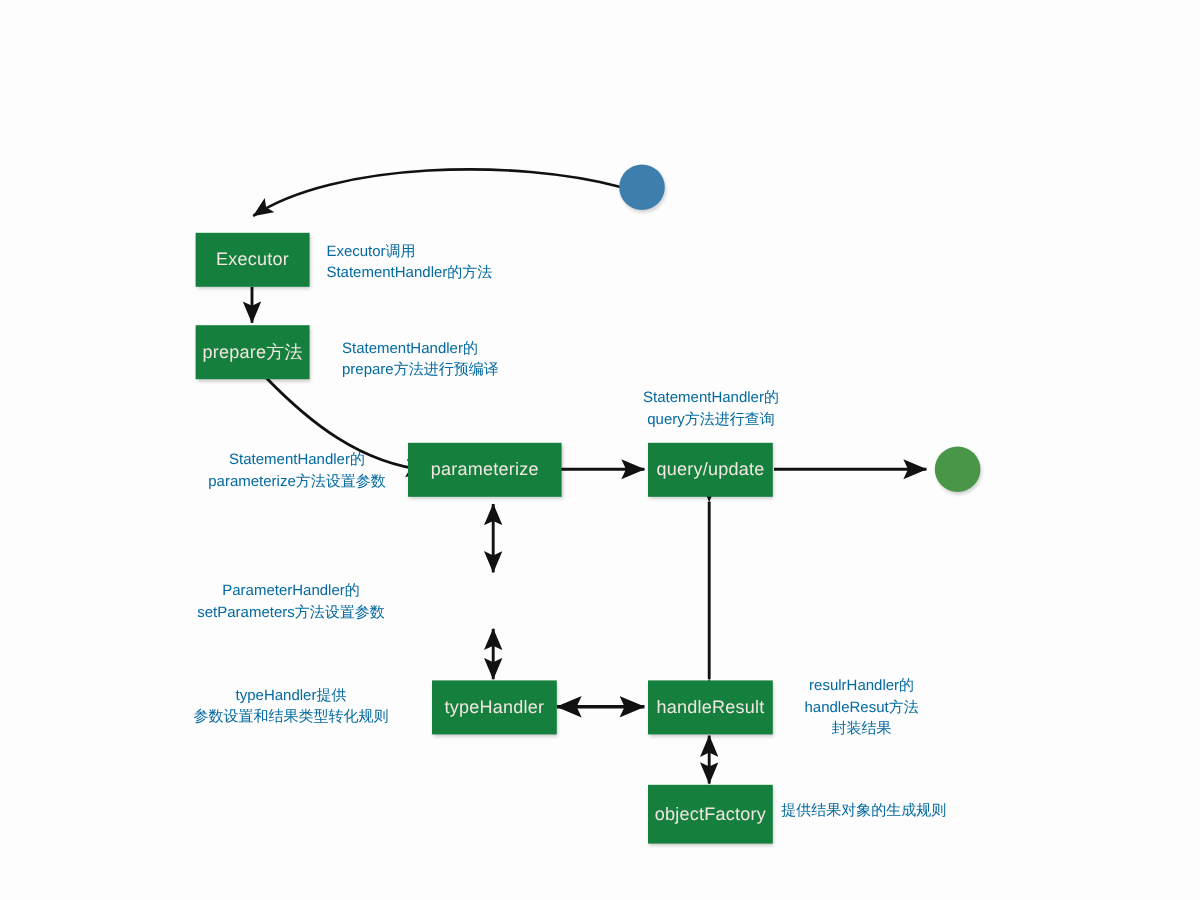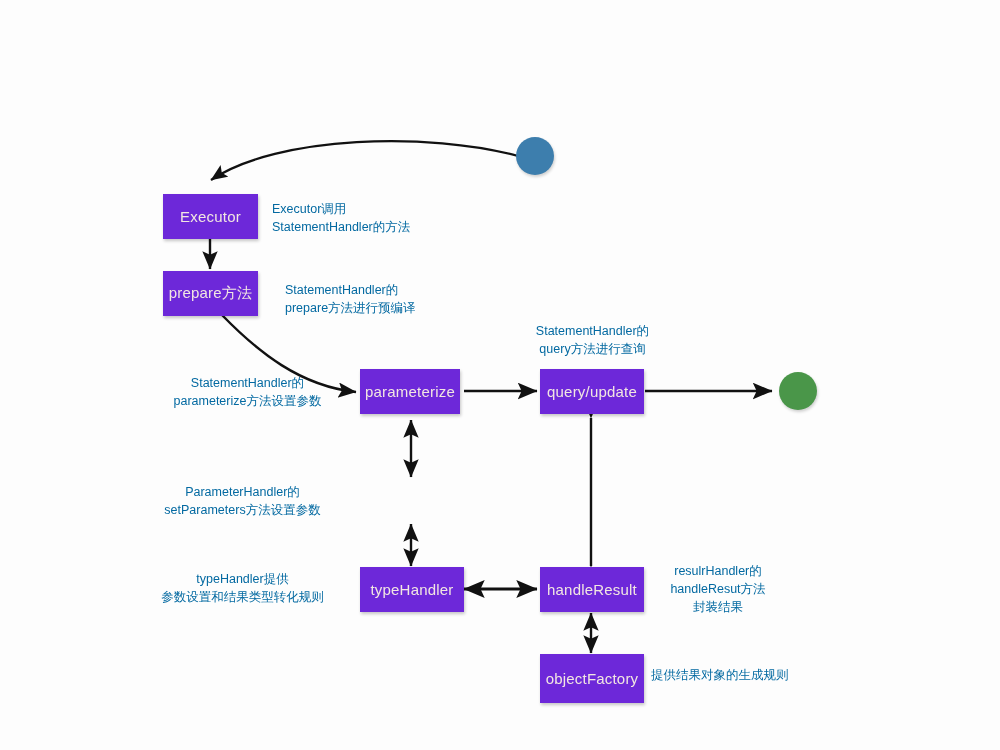--- a/index.html
+++ b/index.html
@@ -18,21 +18,21 @@
   #edges {
     position: absolute;
     left: 0;
     top: 0;
     width: 1000px;
     height: 750px;
     pointer-events: none;
   }
   .node-box {
     position: absolute;
-    background: #6d28d9;
+    background: #15803d;
     color: #f2e6e2;
     display: flex;
     align-items: center;
     justify-content: center;
     font-size: 15px;
     letter-spacing: .2px;
     box-shadow: 1px 2px 3px rgba(0,0,0,0.22);
     box-sizing: border-box;
     white-space: nowrap;
   }
@@ -90,21 +90,21 @@
   <div class="node-circle" style="left:516px; top:137px; width:38px; height:38px; background:#3d7ead;"></div>
 
   <div class="node-box" style="left:163px; top:194px; width:95px; height:45px;">
     <span>Executor</span>
   </div>
 
   <div class="node-box" style="left:163px; top:271px; width:95px; height:45px;">
     <span>prepare方法</span>
   </div>
 
-  <div class="node-box" style="left:360px; top:369px; width:100px; height:45px;">
+  <div class="node-box" style="left:340px; top:369px; width:128px; height:45px;">
     <span>parameterize</span>
   </div>
 
   <div class="node-box" style="left:540px; top:369px; width:104px; height:45px;">
     <span>query/update</span>
   </div>
 
   <div class="node-circle" style="left:779px; top:372px; width:38px; height:38px; background:#4a9649;"></div>
 
 

